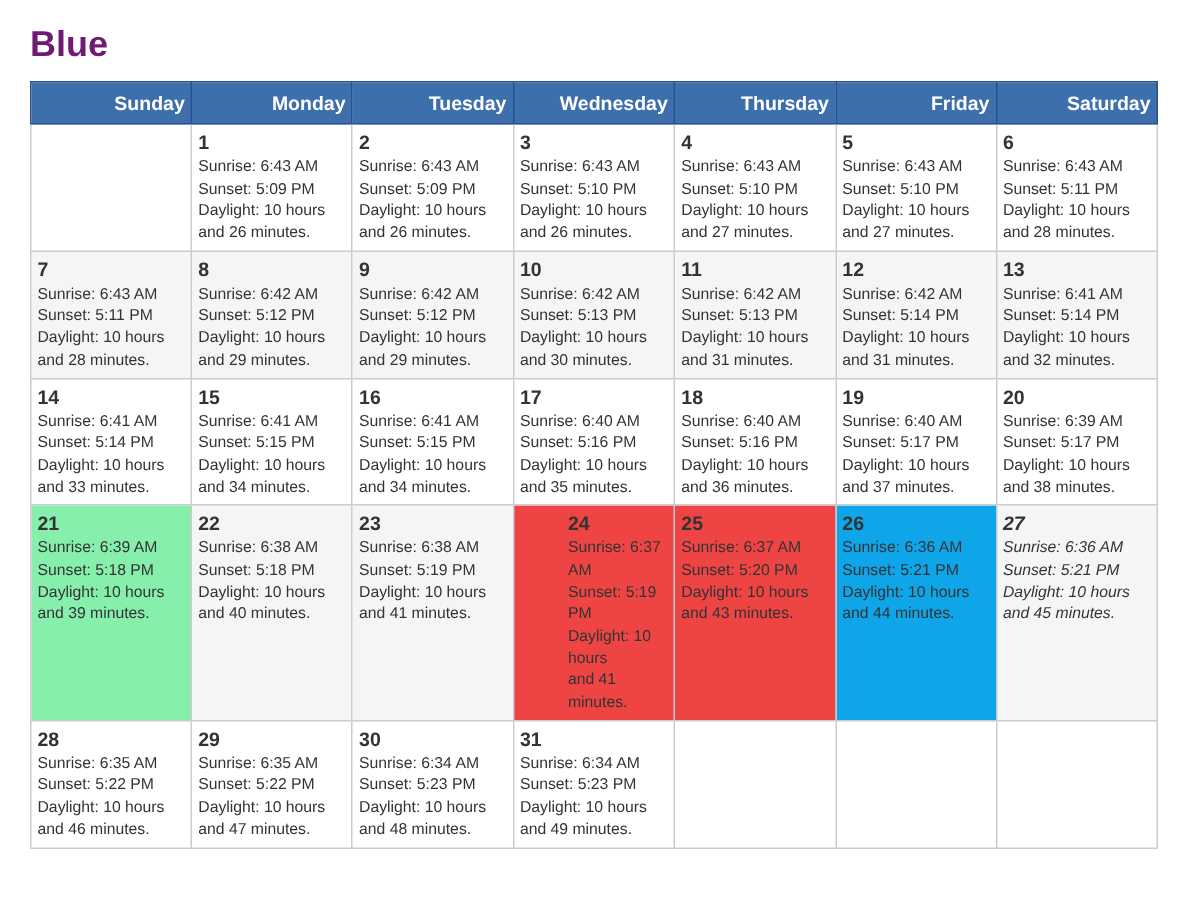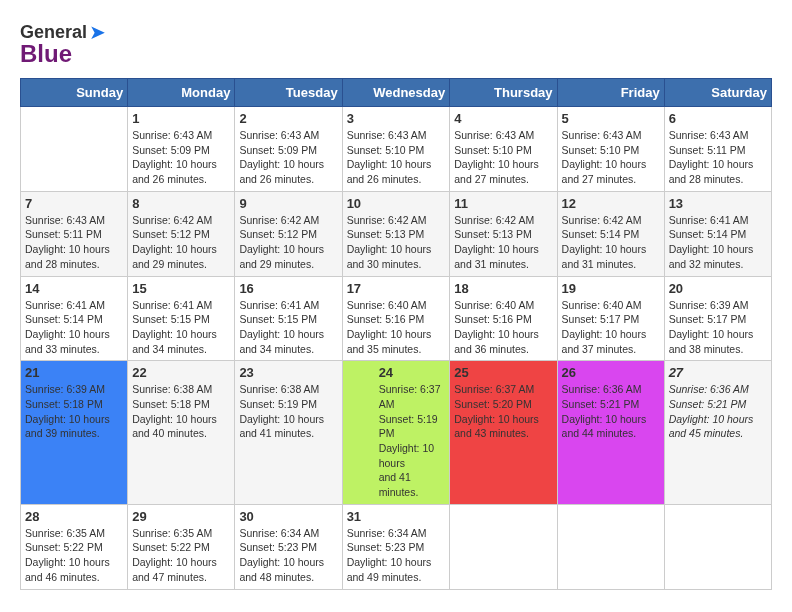--- a/index.html
+++ b/index.html
@@ -63,24 +63,20 @@
     .empty-cell {
       background: #f9f9f9;
     }
   </style>
 </head>
 <body>
 
 <div class="header-section">
   <div class="logo">
     <div style="display:flex;flex-direction:column;align-items:flex-start;">
-      <div style="display:flex;align-items:center;">
-        <span style="font-size:18px;font-weight:bold;color:#333;">General</span>
-        <span style="color:#1a73e8;font-size:20px;margin-left:2px;">➤</span>
-      </div>
       <span style="font-size:24px;font-weight:bold;color:#701a75;margin-top:-4px;">Blue</span>
     </div>
   </div>
   <div class="title-section">
     <div style="font-size:36px;color:#333;font-weight:normal;"></div>
     <div style="font-size:15px;color:#333;"></div>
   </div>
 </div>
 
 <table class="calendar">
@@ -237,56 +233,56 @@
         </td>
         <td>
           <span class="day-number">20</span>
           <div class="day-info" style="white-space: pre-line;">Sunrise: 6:39 AM
 Sunset: 5:17 PM
 Daylight: 10 hours
 and 38 minutes.</div>
         </td>
       </tr>
       <tr>
-        <td style="background: #3b82f6;">
+        <td style="background: #86efac;">
           <span class="day-number">21</span>
           <div class="day-info" style="white-space: pre-line;">Sunrise: 6:39 AM
 Sunset: 5:18 PM
 Daylight: 10 hours
 and 39 minutes.</div>
         </td>
         <td style="background: rgb(245, 245, 245);">
           <span class="day-number">22</span>
           <div class="day-info" style="white-space: pre-line;">Sunrise: 6:38 AM
 Sunset: 5:18 PM
 Daylight: 10 hours
 and 40 minutes.</div>
         </td>
         <td style="background: rgb(245, 245, 245);">
           <span class="day-number">23</span>
           <div class="day-info" style="white-space: pre-line;">Sunrise: 6:38 AM
 Sunset: 5:19 PM
 Daylight: 10 hours
 and 41 minutes.</div>
         </td>
-        <td style="background: #bef264; padding-left: 36px;">
+        <td style="background: #ef4444; padding-left: 36px;">
           <span class="day-number">24</span>
           <div class="day-info" style="white-space: pre-line;">Sunrise: 6:37 AM
 Sunset: 5:19 PM
 Daylight: 10 hours
 and 41 minutes.</div>
         </td>
         <td style="background: #ef4444; margin-top: 40px;">
           <span class="day-number">25</span>
           <div class="day-info" style="white-space: pre-line;">Sunrise: 6:37 AM
 Sunset: 5:20 PM
 Daylight: 10 hours
 and 43 minutes.</div>
         </td>
-        <td style="background: #d946ef;">
+        <td style="background: #0ea5e9;">
           <span class="day-number">26</span>
           <div class="day-info" style="white-space: pre-line;">Sunrise: 6:36 AM
 Sunset: 5:21 PM
 Daylight: 10 hours
 and 44 minutes.</div>
         </td>
         <td style="background: rgb(245, 245, 245); font-style: italic;">
           <span class="day-number">27</span>
           <div class="day-info" style="white-space: pre-line;">Sunrise: 6:36 AM
 Sunset: 5:21 PM

